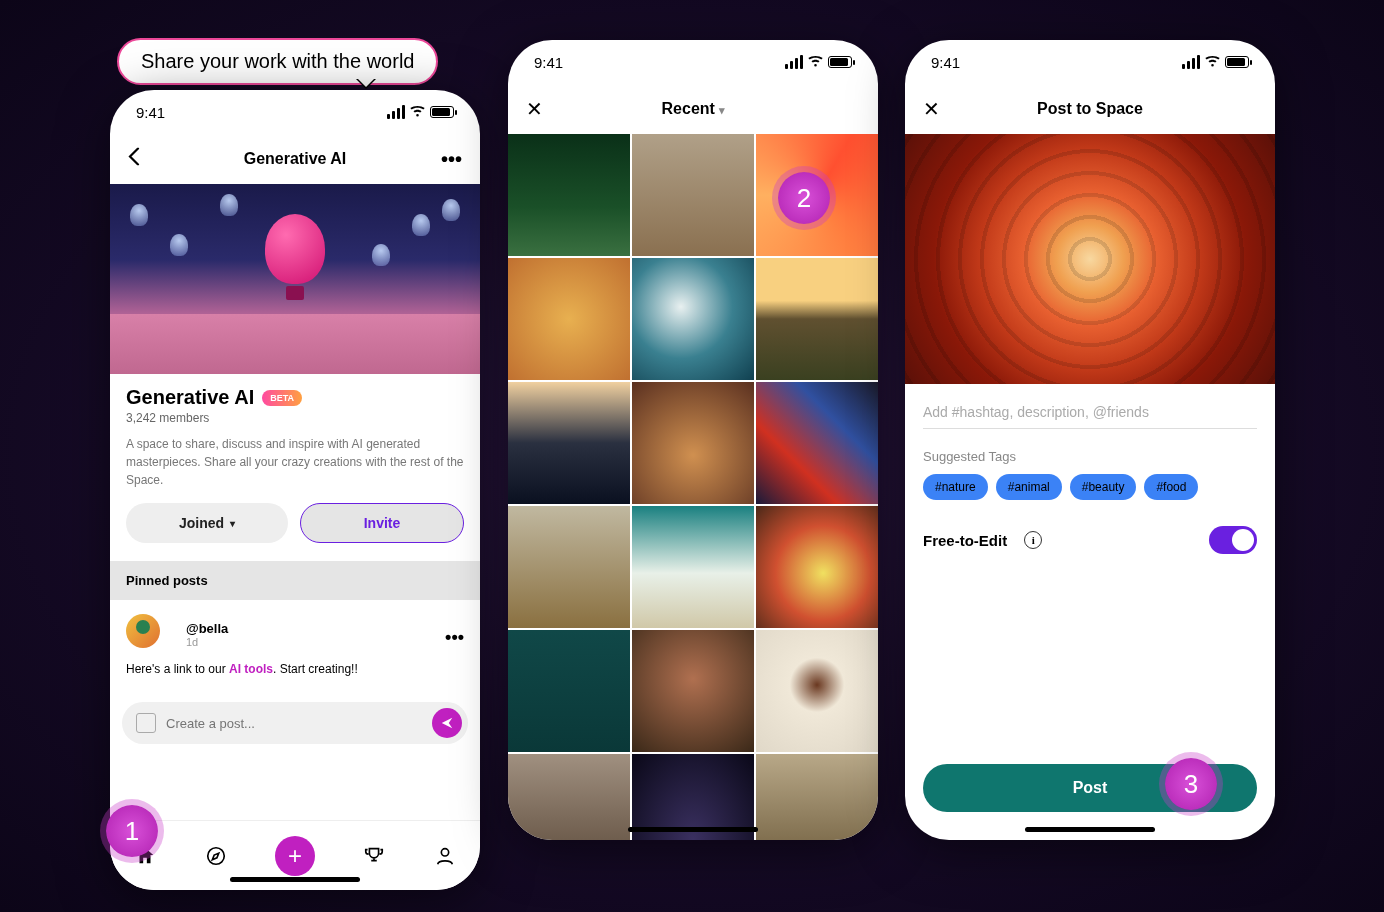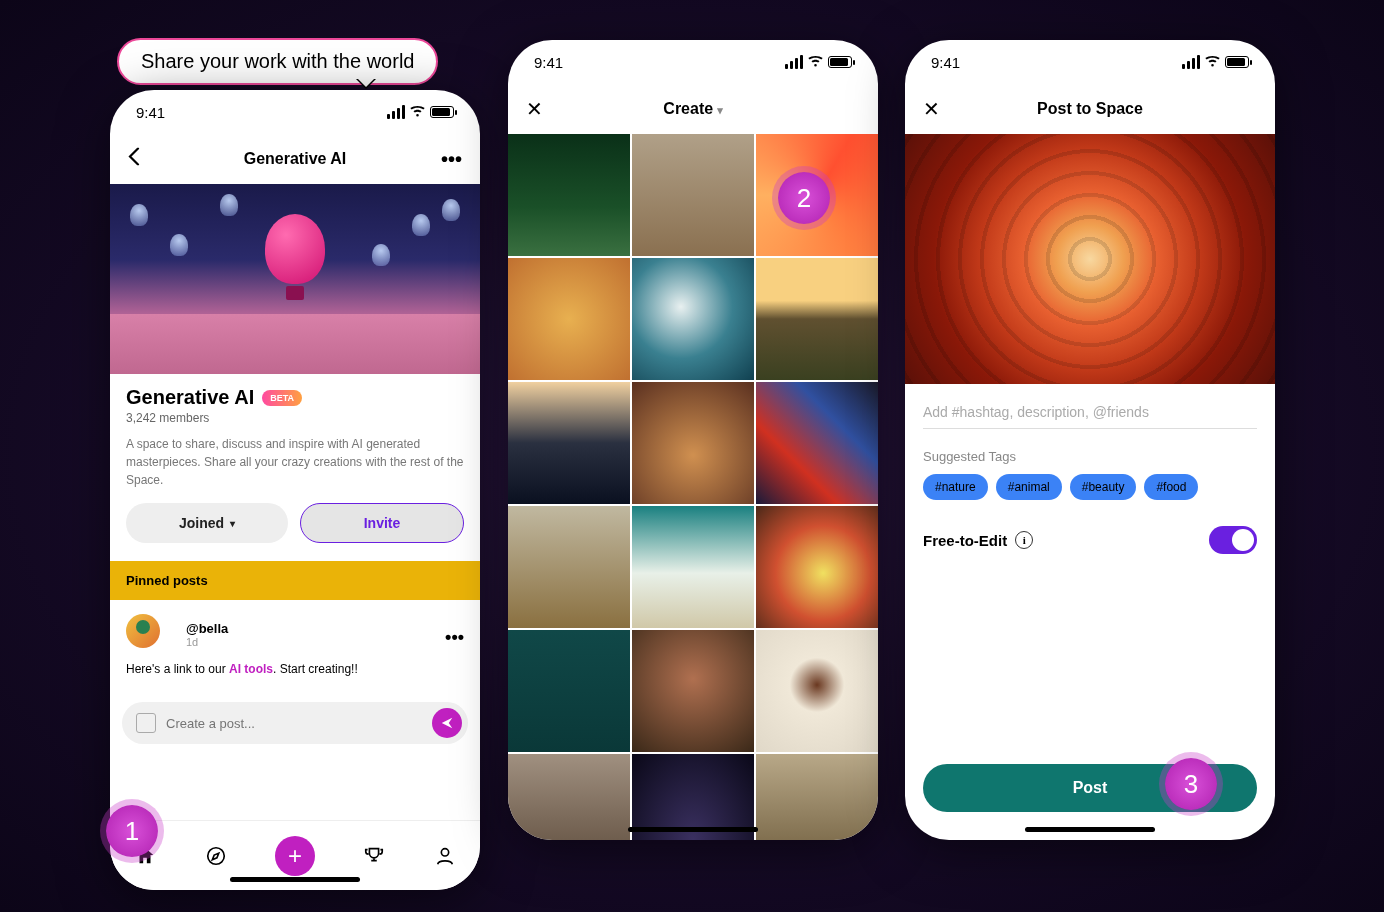--- a/index.html
+++ b/index.html
@@ -83,21 +83,21 @@
   .space-info { padding:12px 16px 10px; background:#fff;}
   .space-title { font-size:20px; font-weight:800; display:flex; align-items:center; gap:8px;}
   .beta { font-size:9px; font-weight:800; background:linear-gradient(90deg,#ff4aa0,#ffa040); color:#fff; padding:3px 8px; border-radius:10px;}
   .members { font-size:12px; color:#666; margin-top:2px;}
   .desc { font-size:12px; color:#777; margin-top:10px; line-height:1.5;}
   .btns { display:flex; gap:12px; margin-top:14px;}
   .btn { flex:1; height:40px; border-radius:20px; display:flex; align-items:center; justify-content:center; font-size:14px; font-weight:600; cursor:pointer;}
   .btn-joined { background:#eee; color:#222;}
   .btn-joined .chev2 { margin-left:6px; font-size:10px;}
   .btn-invite { border:1.5px solid #6a20e0; color:#6a20e0; background:#e5e5e5;}
-  .pinned-hdr { background:#eab308; padding:12px 16px; font-size:13px; font-weight:700; margin-top:8px;}
+  .pinned-hdr { background:#e5e5e5; padding:12px 16px; font-size:13px; font-weight:700; margin-top:8px;}
   .post { padding:14px 16px; background:#fff;}
   .post-head { display:flex; align-items:flex-end; gap:26px;}
   .avatar { width:34px; height:34px; border-radius:50%; background:linear-gradient(135deg,#f0c040,#e07030); position:relative; overflow:hidden;}
   .avatar::after{ content:''; position:absolute; left:10px; top:6px; width:14px; height:14px; background:#2a8050; border-radius:50%;}
   .post-user { font-size:13px; font-weight:800;}
   .post-time { font-size:11px; color:#999;}
   .post-more { margin-left:auto; font-size:18px; font-weight:800; cursor:pointer;}
   .post-body { font-size:12px; margin-top:14px;}
   .post-body .link { color:#c020c0; font-weight:600;}
   .composer { margin:12px 12px; background:#f0f0f0; border-radius:24px; height:42px; display:flex; align-items:center; padding:0 6px 0 14px; gap:10px;}
@@ -138,21 +138,21 @@
     position:relative; overflow:hidden;}
   .preview::before{ content:''; position:absolute; inset:0; background:
     repeating-radial-gradient(circle at 50% 50%, transparent 0 18px, rgba(0,0,0,0.12) 18px 22px);}
   .caption { padding:12px 18px; }
   .caption input { width:100%; border:none; border-bottom:1px solid #ddd; padding:8px 0; font-size:14px; outline:none; color:#333;}
   .caption input::placeholder { color:#aaa;}
   .tags-sec { padding:8px 18px;}
   .tags-lbl { font-size:13px; color:#888; margin-bottom:10px;}
   .tags { display:flex; gap:8px; flex-wrap:wrap;}
   .tag { font-size:12px; padding:6px 12px; border-radius:14px; background:#3b82f6; cursor:pointer;}
-  .fte-row { padding:18px; display:flex; align-items:center; gap:8px;}
+  .fte-row { padding:18px; display:flex; align-items:center; gap:17px;}
   .fte-lbl { font-size:15px; font-weight:600;}
   .info-ic { width:18px; height:18px; border:1.5px solid #333; border-radius:50%; display:flex; align-items:center; justify-content:center; font-size:11px; font-weight:800; font-family:Georgia,serif;}
   .toggle { margin-left:auto; width:48px; height:28px; background:#6a20e0; border-radius:14px; position:relative; cursor:pointer;}
   .toggle::after { content:''; position:absolute; right:3px; top:3px; width:22px; height:22px; background:#fff; border-radius:50%;}
   .post-btn { position:absolute; bottom:28px; left:18px; right:18px; height:48px; background:#0f766e; border-radius:24px; display:flex; align-items:center; justify-content:center; color:#fff; font-size:16px; font-weight:600; cursor:pointer;}
 
   
   .step { position:absolute; width:52px; height:52px; border-radius:50%; display:flex; align-items:center; justify-content:center; color:#fff; font-size:26px; font-weight:400; background:radial-gradient(circle at 50% 50%, #d850d8, #b020b0); box-shadow:0 0 0 6px rgba(200,60,200,0.35);}
 
   .x-close { font-size:22px; font-weight:300; cursor:pointer;}
@@ -279,21 +279,21 @@
           <span></span>
         </span>
       <span class="wifi"><svg width="17" height="13" viewBox="0 0 17 13">
             <path d="M8.5 11.5a1.3 1.3 0 100-2.6 1.3 1.3 0 000 2.6zm-4-5.2c2.2-2 5.8-2 8 0l-1.3 1.3c-1.5-1.3-3.9-1.3-5.4 0L4.5 6.3zM1.3 3C5 .2 12 .2 15.7 3l-1.4 1.4c-3-2.3-8.6-2.3-11.6 0L1.3 3z" fill="#000"></path>
           </svg></span>
       <span class="battery"></span>
     </span>
   </div>
   <div class="titlebar">
     <span class="left x-close">✕</span>
-    <span><span>Create</span><span class="chev">▾</span></span>
+    <span><span>Recent</span><span class="chev">▾</span></span>
   </div>
   <div class="grid">
     <div class="cell c-forest"></div>
     <div class="cell c-dog"></div>
     <div class="cell c-abstract"></div>
     <div class="cell c-pizza"></div>
     <div class="cell c-marble"></div>
     <div class="cell c-sunset"></div>
     <div class="cell c-mtn"></div>
     <div class="cell c-toast"></div>

